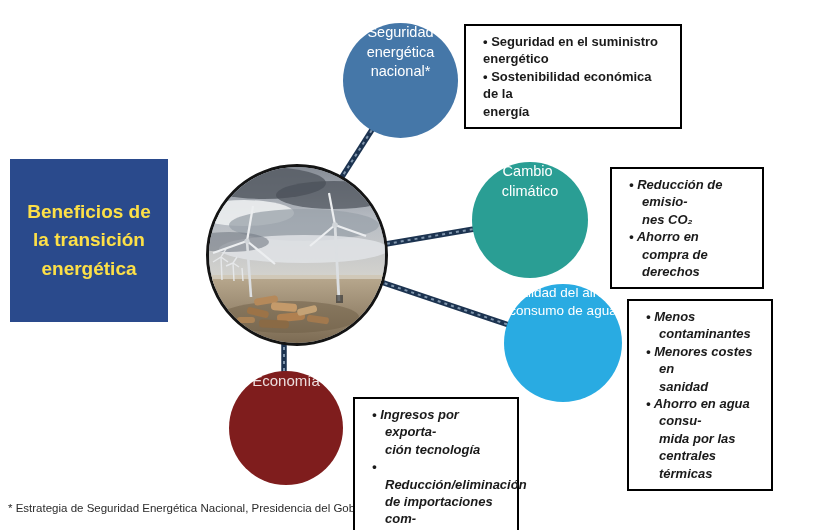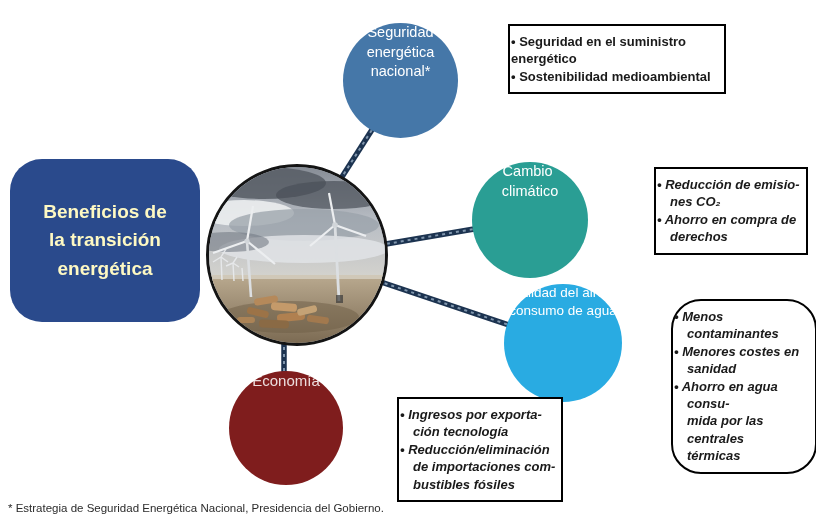--- a/index.html
+++ b/index.html
@@ -5,51 +5,51 @@
   html,body{margin:0;padding:0;background:#fff;}
   .canvas{
     position:relative;width:816px;height:530px;background:#ffffff;
     font-family:"Liberation Sans", sans-serif;overflow:hidden;
   }
   .abs{position:absolute;}
   
   .connectors{position:absolute;left:0;top:0;width:816px;height:530px;z-index:1;}
   
   .side-box{
-    left:10px;top:159px;width:190px;height:163px;background:#2a4a8c;z-index:2;
+    left:10px;top:159px;width:158px;height:163px;background:#2a4a8c;z-index:2;
     display:flex;align-items:center;justify-content:center;text-align:center;
-    color:#fef9c3;font-size:19px;font-weight:bold;line-height:1.5;white-space:pre-line;border-radius:32px;
+    color:#fde047;font-size:19px;font-weight:bold;line-height:1.5;white-space:pre-line;
   }
   
   .photo{
     left:206px;top:164px;width:182px;height:182px;border-radius:50%;
     border:3px solid #141414;box-sizing:border-box;overflow:hidden;z-index:2;background:#aab0b8;
   }
   .photo svg{display:block;}
   
   .node{
     border-radius:50%;z-index:2;display:flex;align-items:flex-start;justify-content:center;
     text-align:center;color:#ffffff;white-space:pre-line;line-height:1.35;
   }
   .node-seguridad{left:343px;top:23px;width:115px;height:115px;background:#4577a8;font-size:14.5px;}
   .node-cambio{left:472px;top:162px;width:116px;height:116px;background:#2a9e94;font-size:14.5px;}
   .node-calidad{left:504px;top:284px;width:118px;height:118px;background:#29abe2;font-size:13.5px;}
   .node-economia{left:229px;top:371px;width:114px;height:114px;background:#7f1d1d;font-size:15px;}
   .node-economia .node-label{color:rgba(255,255,255,0.85);}
   
   .callout{
     background:#ffffff;border:2px solid #000000;z-index:3;box-sizing:border-box;
-    padding:7px 1px;color:#1a1a1a;font-size:13px;font-weight:600;line-height:1.34;margin-left:44px;
+    padding:7px 17px;color:#1a1a1a;font-size:13px;font-weight:600;line-height:1.34;
   }
   .callout .item{white-space:pre-line;}
   .callout .item::before{content:"• ";}
   .callout.hang .item{padding-left:13px;text-indent:-13px;font-style:italic;}
   .callout-1{left:464px;top:24px;width:218px;}
   .callout-2{left:610px;top:167px;width:154px;}
-  .callout-3{left:627px;top:299px;width:146px;border-radius:30px;}
+  .callout-3{left:627px;top:299px;width:146px;}
   .callout-4{left:353px;top:397px;width:166px;}
   
   .footnote{left:8px;top:502px;font-size:11.5px;color:#2b2b2b;z-index:2;}
 </style>
 </head>
 <body>
 
 <div class="canvas">
 
   <svg class="connectors" viewBox="0 0 816 530">
@@ -161,21 +161,22 @@
     <span class="node-label">Cambio´
 climático</span>
   </div>
   <div class="abs node node-economia">
     <span class="node-label">Economía</span>
   </div>
 
   <div class="abs callout callout-1">
     <div class="item">Seguridad en el suministro
 energético</div>
-    <div class="item">Sostenibilidad medioambiental</div>
+    <div class="item">Sostenibilidad económica de la
+energía</div>
   </div>
   <div class="abs callout hang callout-2">
     <div class="item">Reducción de emisio-
 nes CO₂</div>
     <div class="item">Ahorro en compra de
 derechos</div>
   </div>
   <div class="abs callout hang callout-3">
     <div class="item">Menos contaminantes</div>
     <div class="item">Menores costes en

